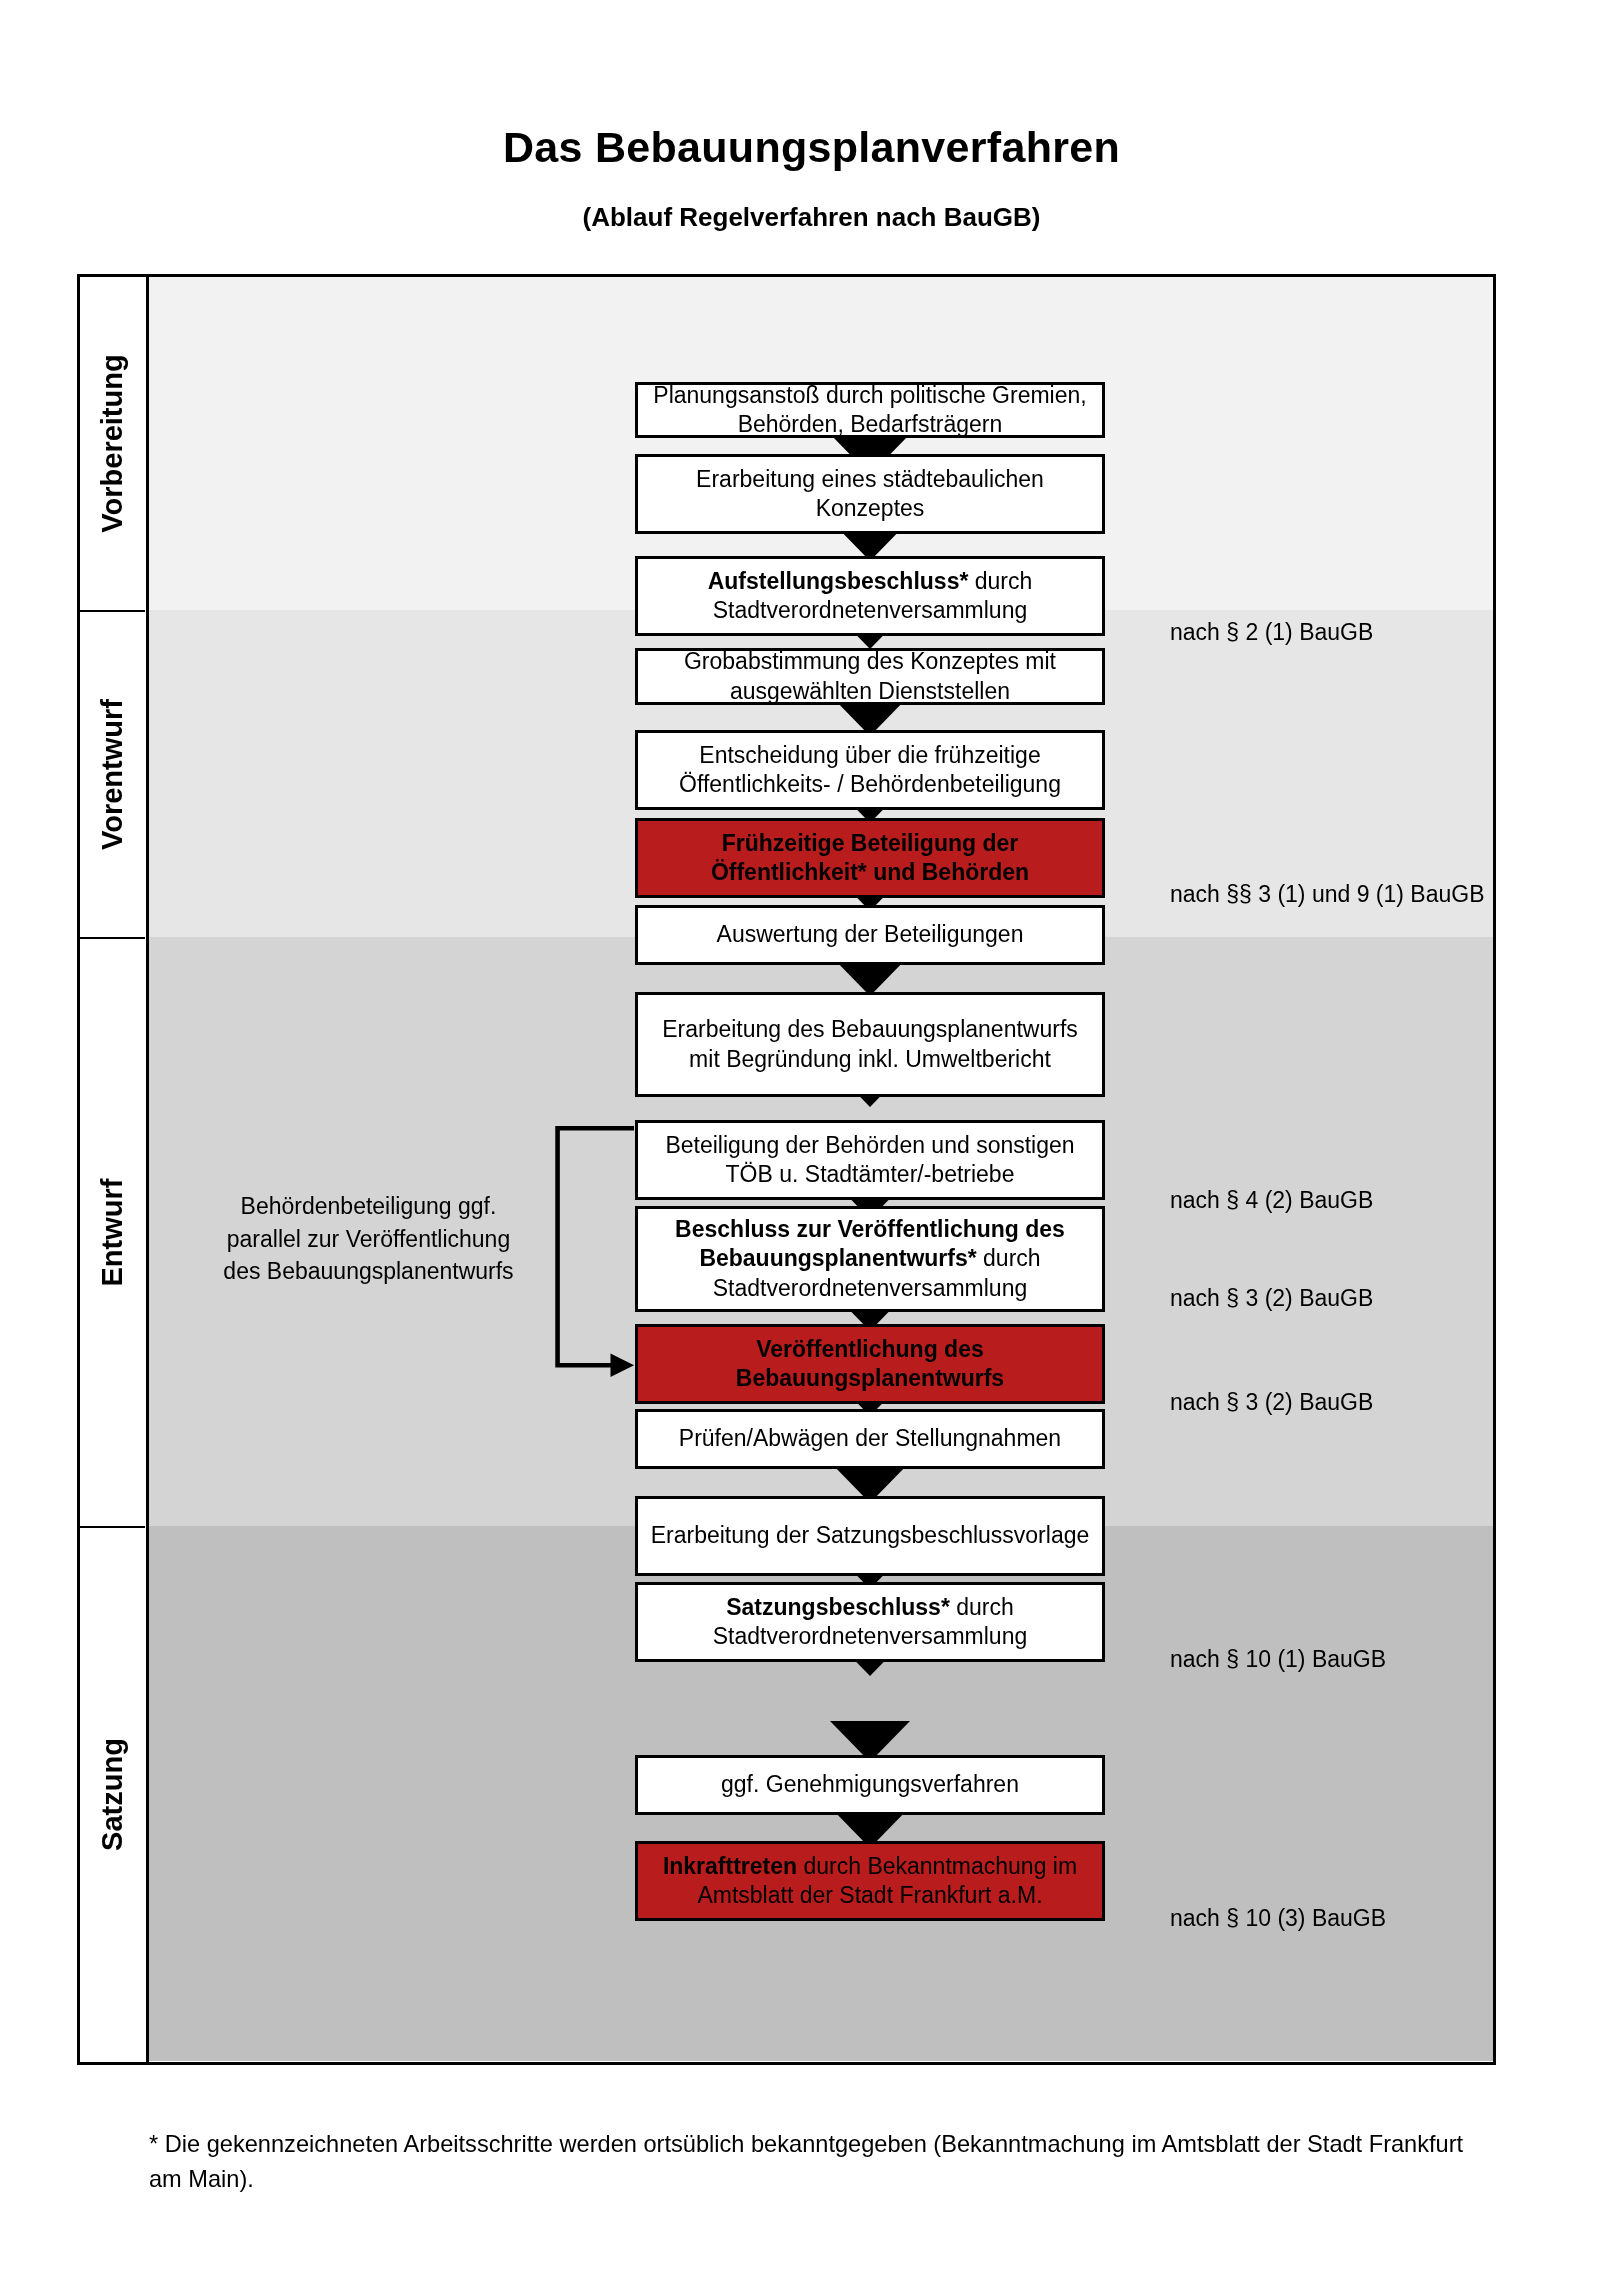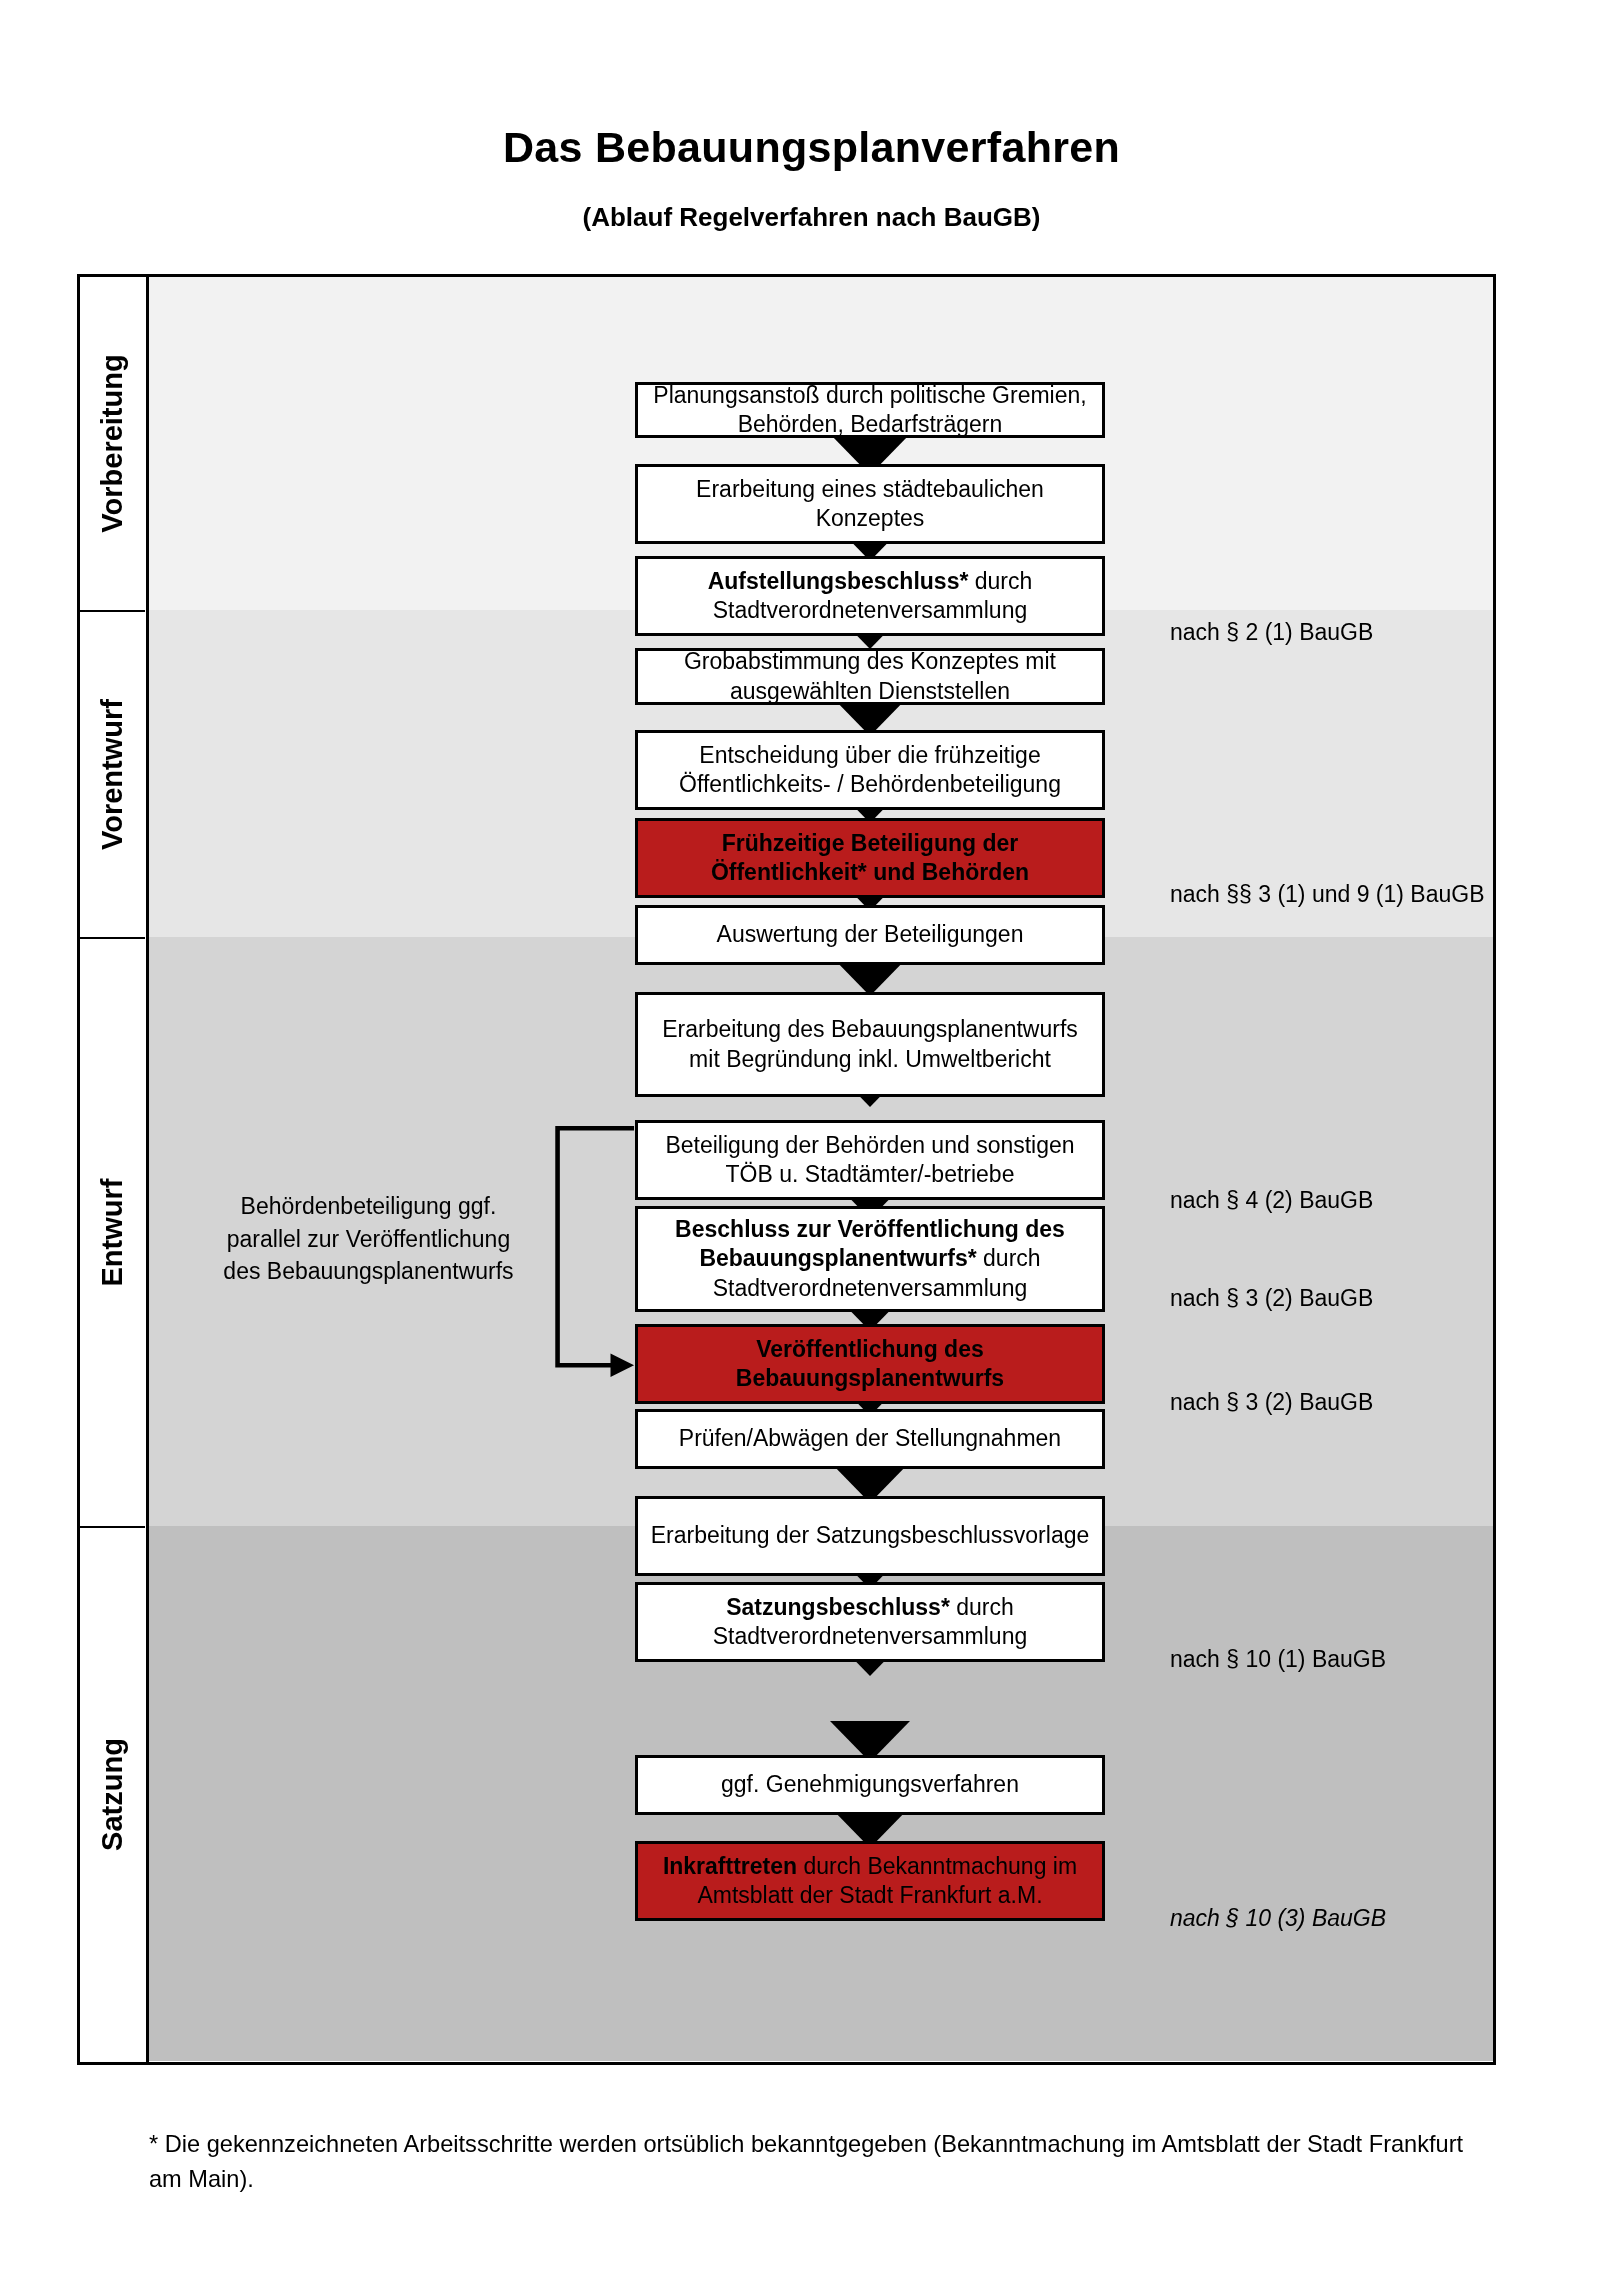--- a/index.html
+++ b/index.html
@@ -195,21 +195,21 @@
     <div class="arrow" style="top:1444px;">
         <i></i>
       </div>
     <div class="arrow" style="top:1530px;">
         <i></i>
       </div>
 
     <div class="box" style="top:105px;height:56px;">
       <div><b></b><span>Planungsanstoß durch politische Gremien, Behörden, Bedarfsträgern</span></div>
     </div>
-    <div class="box" style="top:187px;height:80px;">
+    <div class="box" style="top:177px;height:80px;">
       <div><b></b><span>Erarbeitung eines städtebaulichen Konzeptes</span></div>
     </div>
     <div class="box" style="top:279px;height:80px;">
       <div><b>Aufstellungsbeschluss*</b><span> durch Stadtverordnetenversammlung</span></div>
     </div>
     <div class="box" style="top:371px;height:57px;">
       <div><b></b><span>Grobabstimmung des Konzeptes mit ausgewählten Dienststellen</span></div>
     </div>
     <div class="box" style="top:453px;height:80px;">
       <div><b></b><span>Entscheidung über die frühzeitige Öffentlichkeits- / Behördenbeteiligung</span></div>
@@ -247,21 +247,21 @@
     <div class="box blue" style="top:1564px;height:80px;">
       <div><b>Inkrafttreten</b><span> durch Bekanntmachung im Amtsblatt der Stadt Frankfurt a.M.</span></div>
     </div>
 
     <div class="ref" style="top:303px;">nach § 2 (1) BauGB</div>
     <div class="ref" style="top:565px;">nach §§ 3 (1) und 9 (1) BauGB</div>
     <div class="ref" style="top:871px;">nach § 4 (2) BauGB</div>
     <div class="ref" style="top:969px;">nach § 3 (2) BauGB</div>
     <div class="ref" style="top:1073px;">nach § 3 (2) BauGB</div>
     <div class="ref" style="top:1330px;">nach § 10 (1) BauGB</div>
-    <div class="ref" style="top:1589px;font-style:italic;">nach § 10 (3) BauGB</div>
+    <div class="ref" style="top:1589px;">nach § 10 (3) BauGB</div>
 
     <div id="sidenote" style="top:913px;">Behördenbeteiligung ggf. parallel zur Veröffentlichung des Bebauungsplanentwurfs</div>
 
     <svg id="bracket" viewBox="0 0 2056 2726" preserveAspectRatio="none">
       <path d="M 742 1300 L 625 1300 L 625 1662 L 726 1662" fill="none" stroke="#000" stroke-width="7"></path>
       <polygon points="742,1662 706,1644 706,1680" fill="#000"></polygon>
     </svg>
 
   </div>
 </div>

